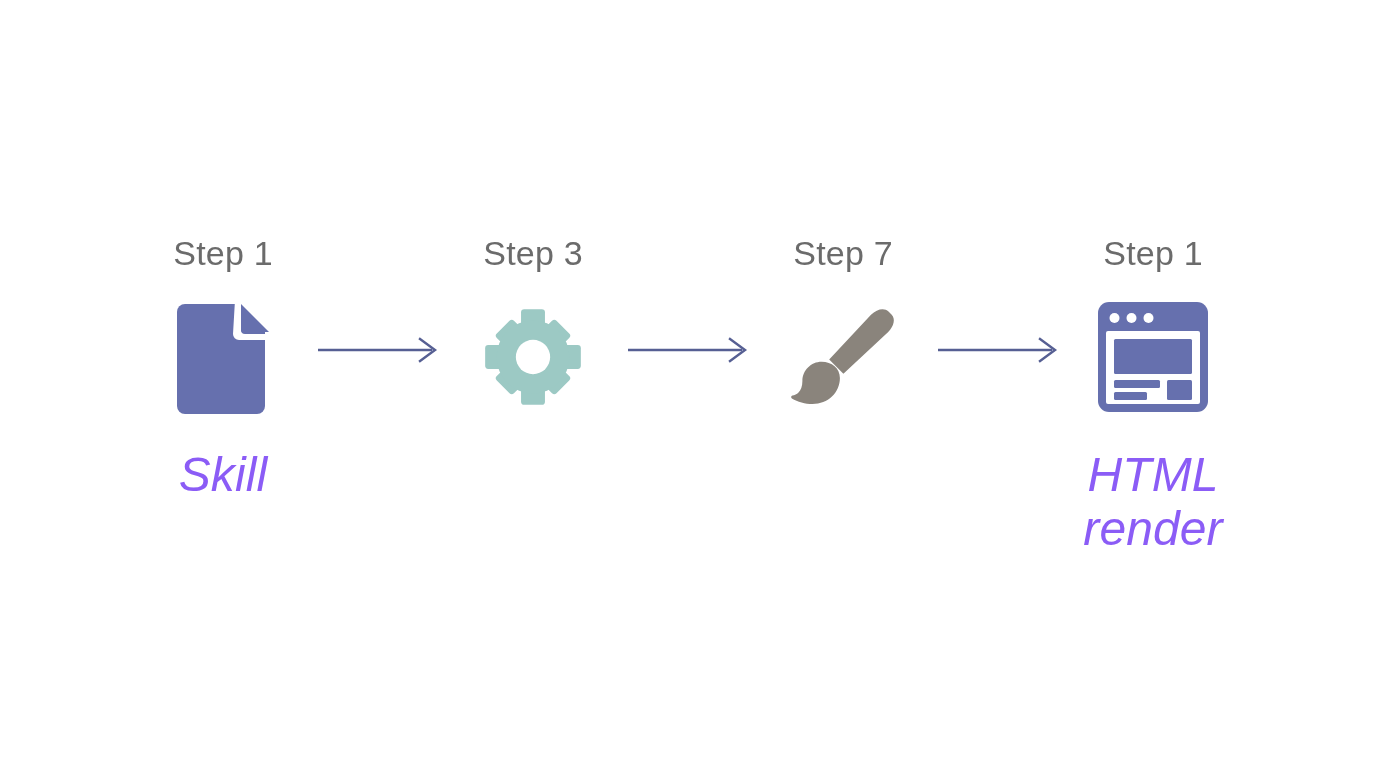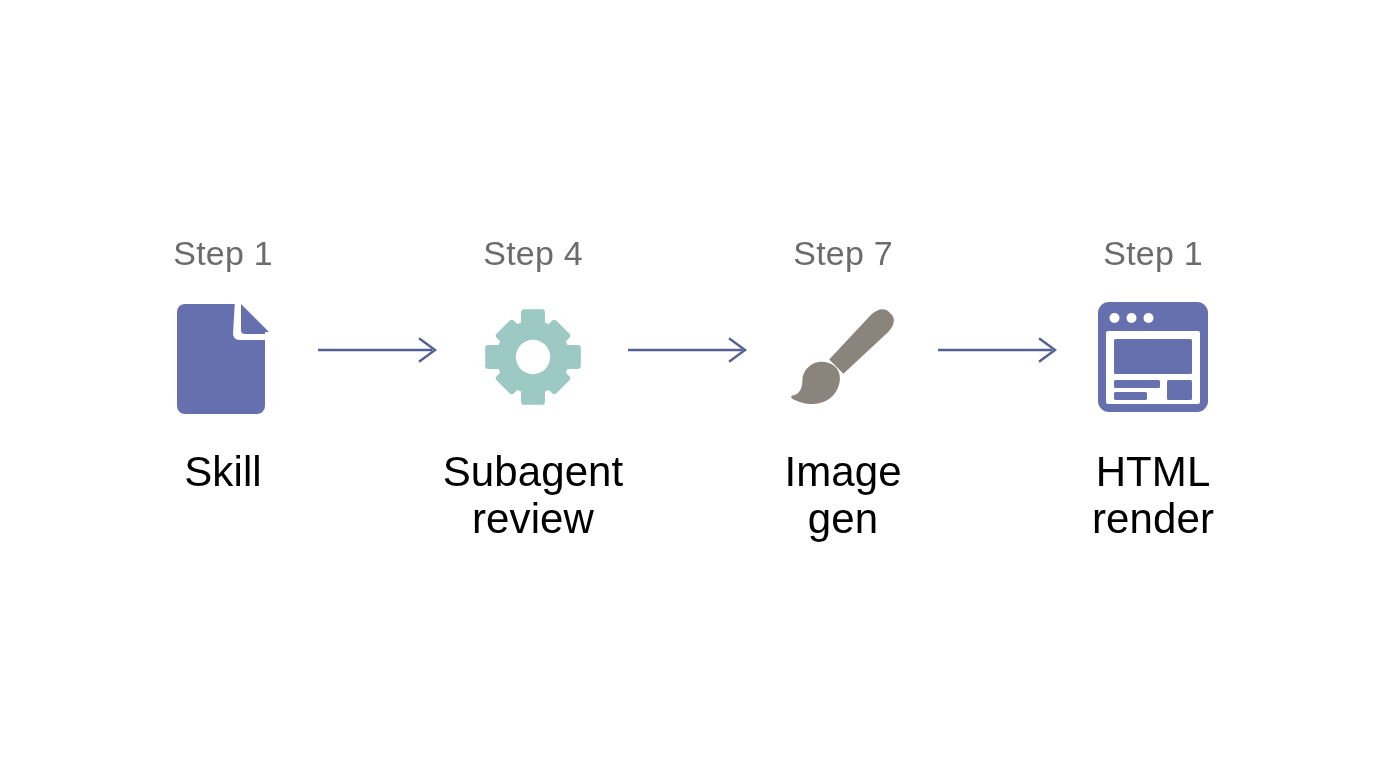--- a/index.html
+++ b/index.html
@@ -48,26 +48,27 @@
   .icon-box {
     height: 118px;
     width: 120px;
     margin-top: 28px;
     display: flex;
     align-items: center;
     justify-content: center;
   }
   .step-title {
     margin-top: 32px;
-    font-size: 42px;
-    color: #000000;
+    font-size: 48px;
+    color: #8b5cf6;
     line-height: 1.13;
     text-align: center;
     white-space: pre-line;
     letter-spacing: 0.1px;
+    font-style: italic;
   }
   .connector {
     width: 130px;
     padding-top: 236px;
     display: flex;
     align-items: flex-start;
     justify-content: center;
   }
   .connector .arrow-wrap {
     margin-top: 100px;
@@ -96,39 +97,37 @@
     <div class="connector">
       <div class="arrow-wrap">
         <svg width="122" height="28" viewBox="0 0 122 28">
           <line x1="1" y1="14" x2="115" y2="14" stroke="#565f93" stroke-width="2.4"></line>
           <polyline points="103,3 118,14 103,25" fill="none" stroke="#565f93" stroke-width="2.4" stroke-linecap="square" stroke-linejoin="miter"></polyline>
         </svg>
       </div>
     </div>
 
     <div class="step">
-      <div class="step-label">Step 4</div>
+      <div class="step-label">Step 3</div>
       <div class="icon-box">
         <svg width="104" height="104" viewBox="0 0 100 100">
           <g fill="#9cc9c4">
             <path d="M41.5 4 h17 a3 3 0 0 1 3 3 v14 h-23 v-14 a3 3 0 0 1 3 -3 z"></path>
             <path d="M41.5 96 h17 a3 3 0 0 0 3 -3 v-14 h-23 v14 a3 3 0 0 0 3 3 z"></path>
             <path d="M4 41.5 v17 a3 3 0 0 0 3 3 h14 v-23 h-14 a3 3 0 0 0 -3 3 z"></path>
             <path d="M96 41.5 v17 a3 3 0 0 1 -3 3 h-14 v-23 h14 a3 3 0 0 1 3 3 z"></path>
             <path d="M15.2 27.4 l12.2 -12.2 a3 3 0 0 1 4.3 0 l9.9 9.9 l-16.5 16.5 l-9.9 -9.9 a3 3 0 0 1 0 -4.3 z"></path>
             <path d="M84.8 72.6 l-12.2 12.2 a3 3 0 0 1 -4.3 0 l-9.9 -9.9 l16.5 -16.5 l9.9 9.9 a3 3 0 0 1 0 4.3 z"></path>
             <path d="M72.6 15.2 l12.2 12.2 a3 3 0 0 1 0 4.3 l-9.9 9.9 l-16.5 -16.5 l9.9 -9.9 a3 3 0 0 1 4.3 0 z"></path>
             <path d="M27.4 84.8 l-12.2 -12.2 a3 3 0 0 1 0 -4.3 l9.9 -9.9 l16.5 16.5 l-9.9 9.9 a3 3 0 0 1 -4.3 0 z"></path>
             <circle cx="50" cy="50" r="35"></circle>
           </g>
           <circle cx="50" cy="50" r="16.5" fill="#ffffff"></circle>
         </svg>
       </div>
-      <div class="step-title">Subagent
-review</div>
     </div>
 
     <div class="connector">
       <div class="arrow-wrap">
         <svg width="122" height="28" viewBox="0 0 122 28">
           <line x1="1" y1="14" x2="115" y2="14" stroke="#565f93" stroke-width="2.4"></line>
           <polyline points="103,3 118,14 103,25" fill="none" stroke="#565f93" stroke-width="2.4" stroke-linecap="square" stroke-linejoin="miter"></polyline>
         </svg>
       </div>
     </div>
@@ -140,21 +139,20 @@
           <g fill="#8a847c">
             <path d="M103.5 12.5 c-4.2 -4.2 -11.6 -2.6 -17.5 3.3 L44.2 60.6 l14.2 14.2 l44.8 -41.8
                      c5.9 -5.9 7.5 -13.3 3.3 -17.5 z"></path>
             <path d="M36.6 62.8 c-10.6 0 -19.2 8.6 -19.2 19.2 c0 5.6 -1.6 9.1 -3.9 11.4
                      c-1.7 1.7 -3.9 2.6 -6.1 3.1 c-1.4 0.3 -1.7 2.1 -0.5 2.9
                      c5.6 3.5 13.4 5.6 20.6 5.6 c15.4 0 27.4 -11.3 27.4 -26
                      c0 -9.6 -8.1 -16.2 -18.3 -16.2 z"></path>
           </g>
         </svg>
       </div>
-      <div class="step-title">Image gen</div>
     </div>
 
     <div class="connector">
       <div class="arrow-wrap">
         <svg width="122" height="28" viewBox="0 0 122 28">
           <line x1="1" y1="14" x2="115" y2="14" stroke="#565f93" stroke-width="2.4"></line>
           <polyline points="103,3 118,14 103,25" fill="none" stroke="#565f93" stroke-width="2.4" stroke-linecap="square" stroke-linejoin="miter"></polyline>
         </svg>
       </div>
     </div>

